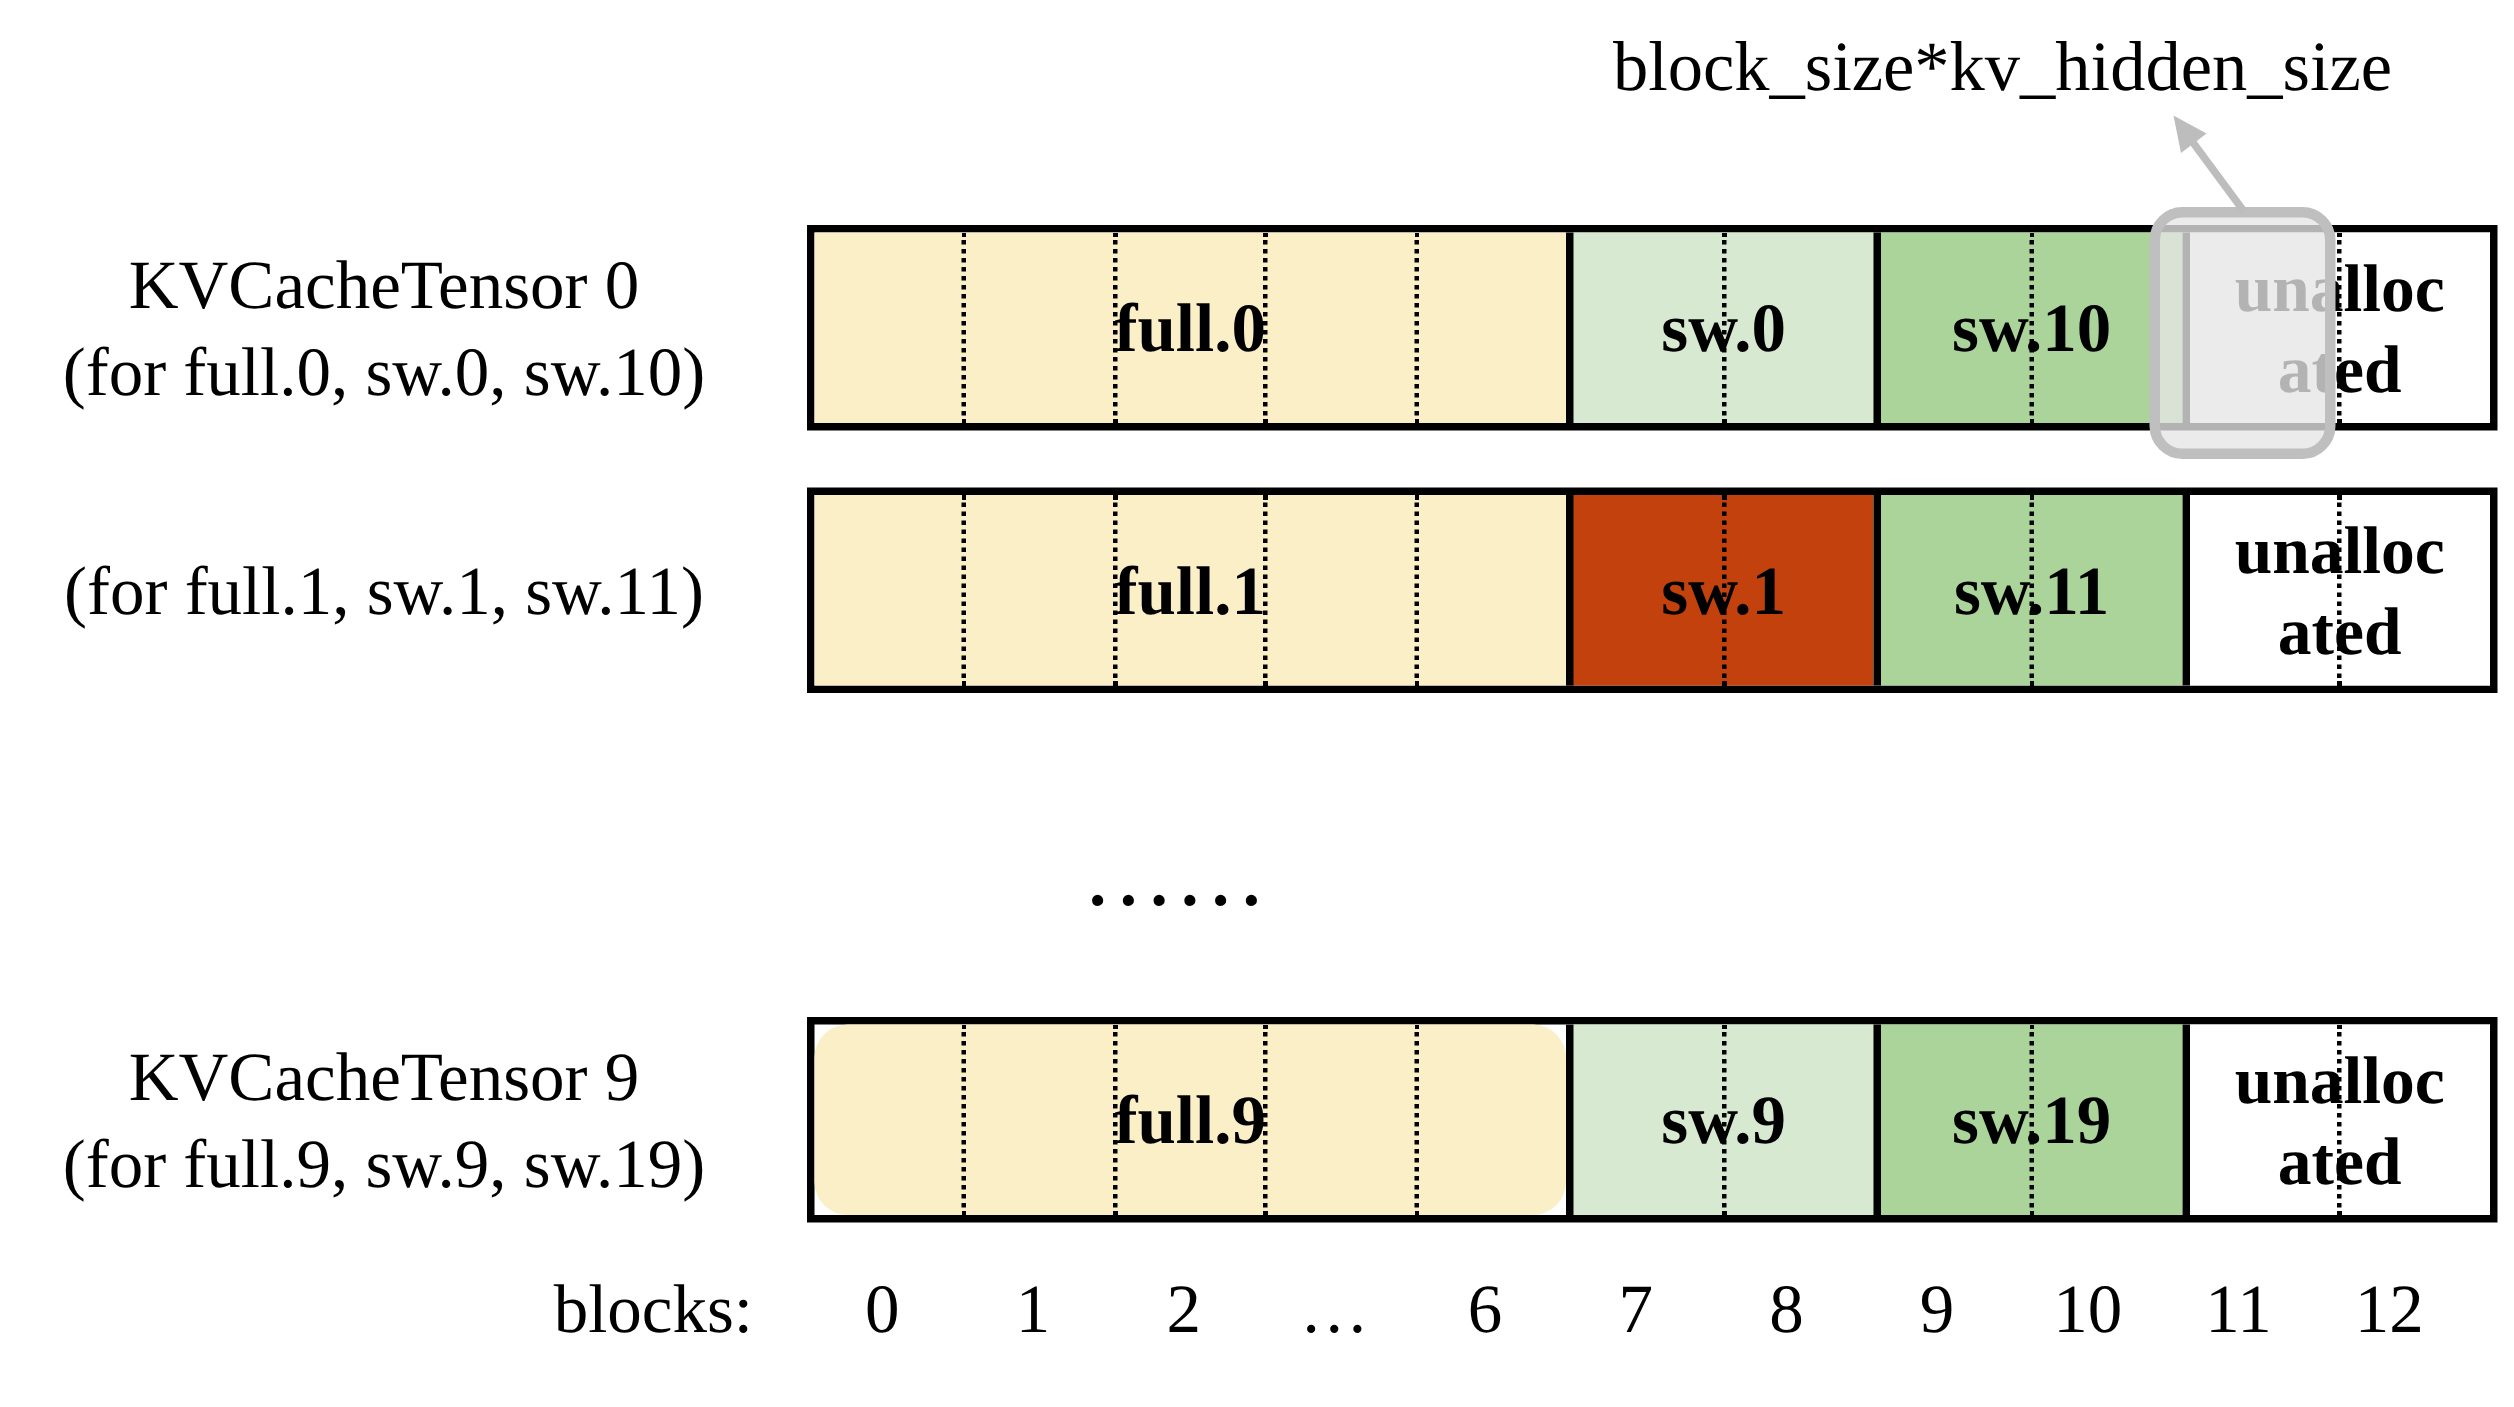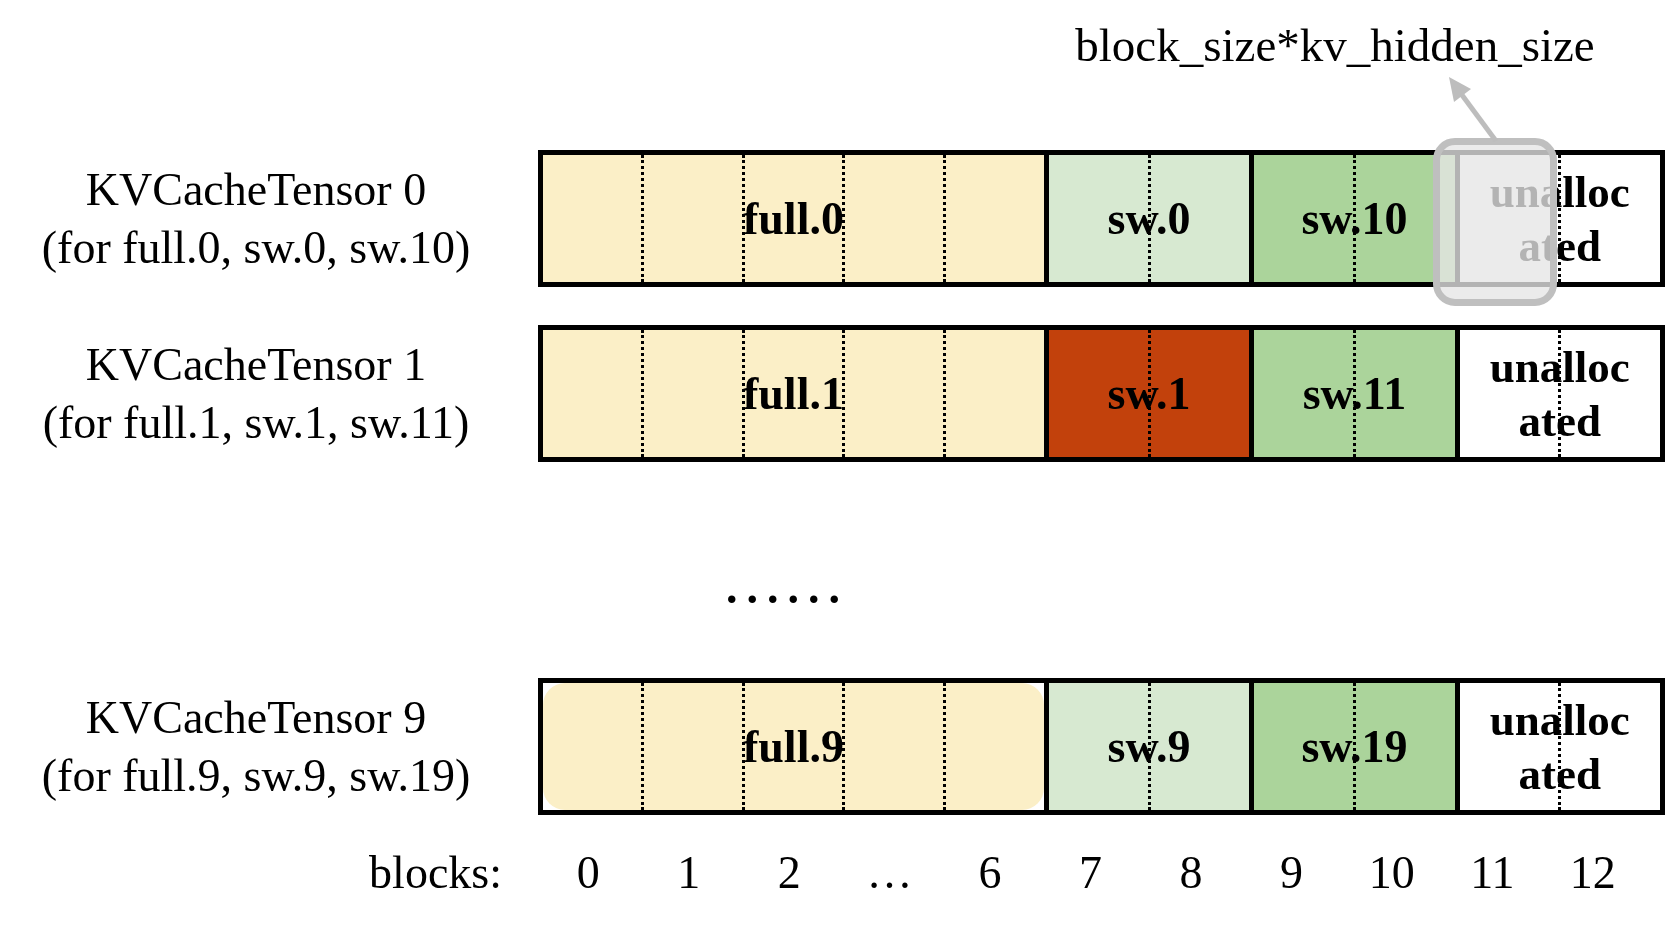--- a/index.html
+++ b/index.html
@@ -107,21 +107,20 @@
       <div class="region un" style="background: rgb(255, 255, 255);">
         <div class="cell"></div>
         <div class="cell"></div>
         <span class="rlabel">unallocated</span>
       </div>
     </div>
   </div>
 
   <div class="trow row1">
     <div class="tlabel">
-      <div>KVCacheTensor 1</div>
       <div>(for full.1, sw.1, sw.11)</div>
     </div>
     <div class="tbox">
       <div class="region full" style="background: rgb(251, 239, 199);">
         <div class="cell"></div>
         <div class="cell"></div>
         <div class="cell"></div>
         <div class="cell"></div>
         <div class="cell"></div>
         <span class="rlabel">full.1</span>

